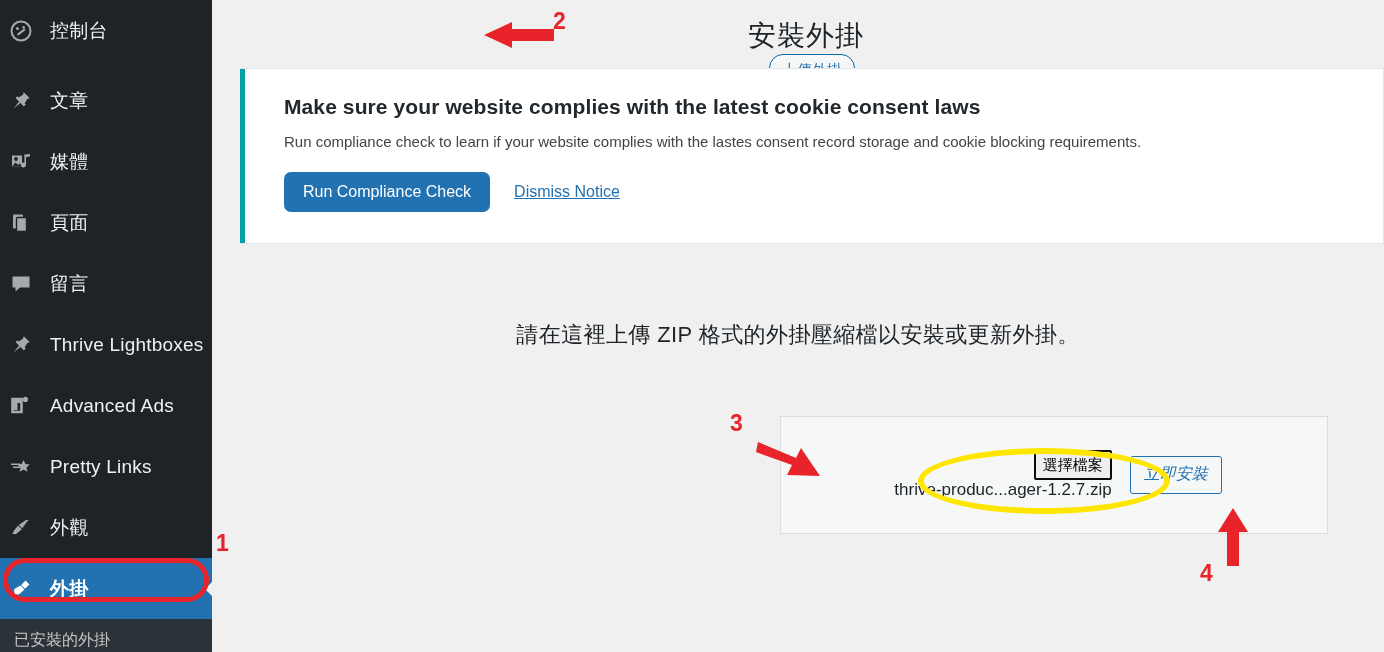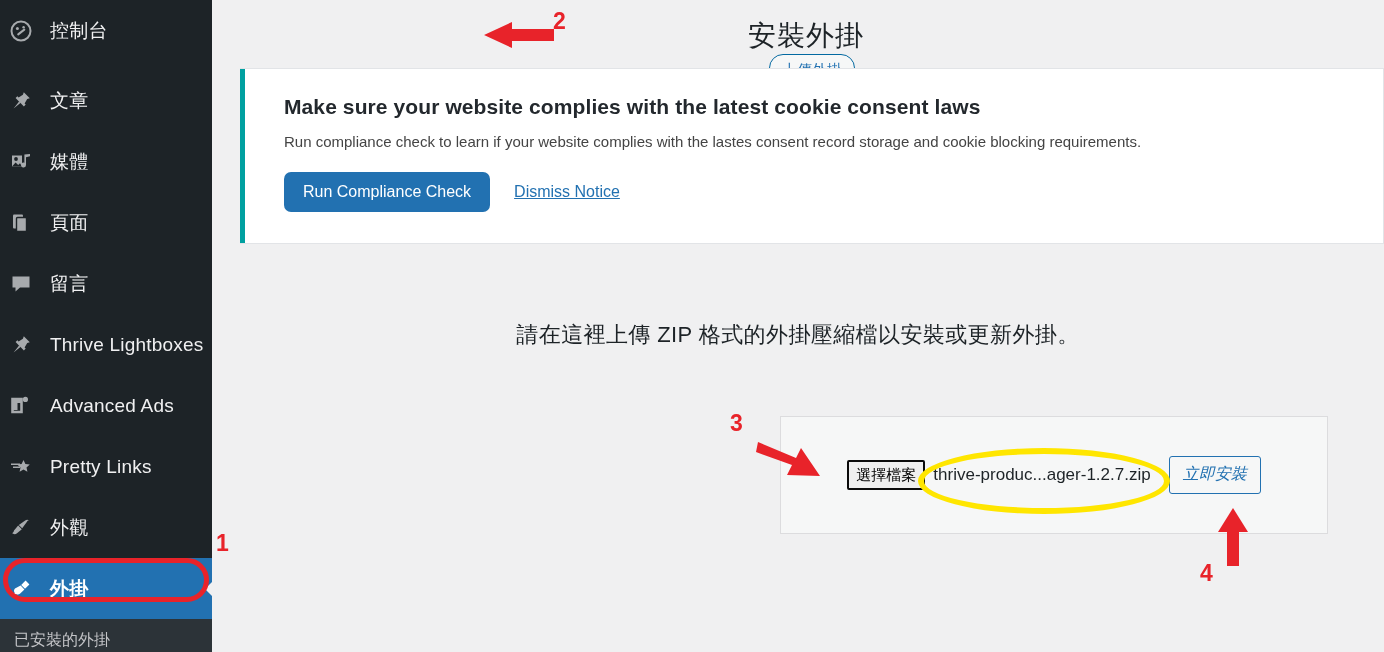--- a/index.html
+++ b/index.html
@@ -162,21 +162,22 @@
     width: 548px; height: 118px;
     background: #f6f7f7;
     border: 1px solid #dcdcde;
     display: flex;
     align-items: center;
     justify-content: center;
   }
   #upload-form { display: flex; align-items: center; }
   #file-picker {
     display: flex;
-    align-items: center;
+    align-items: flex-end;
+    flex-direction: column;
   }
   #choose-file-btn {
     font-size: 15px;
     color: #000;
     background: #efefef;
     border: 2px solid #0b0b0b;
     border-radius: 2px;
     padding: 4px 7px 5px 7px;
     cursor: pointer;
     line-height: 1.15;

